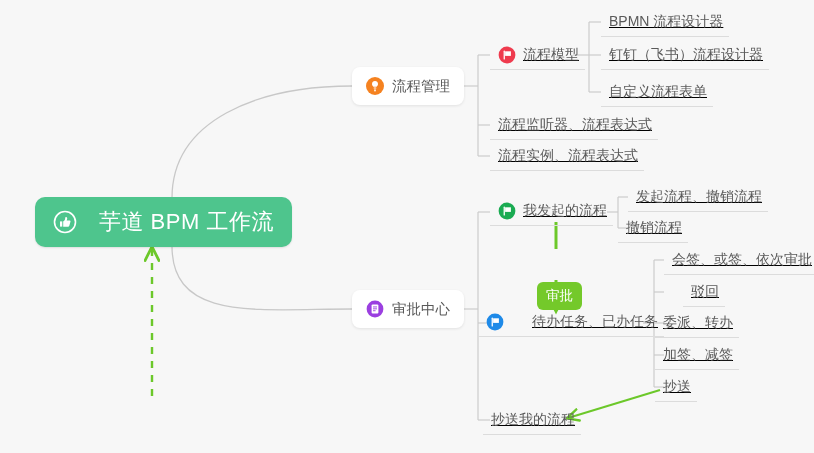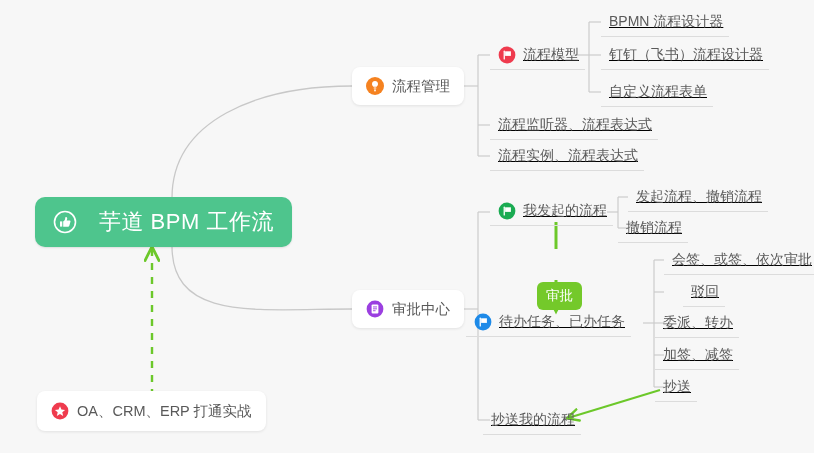--- a/index.html
+++ b/index.html
@@ -259,21 +259,21 @@
   </div>
 
   <div class="node node-line plain" style="left:618px; top:213px;">
     <span class="label">撤销流程</span>
   </div>
 
   <div class="node node-tag" style="left:537px; top:250px;margin-top:32px;">
     <span class="label">审批</span>
   </div>
 
-  <div class="node node-line" style="left:466px; top:307px;">
+  <div class="node node-line" style="left:478px; top:307px;gap:21px;">
     <span class="ico">
       <svg viewBox="0 0 18 18" width="18" height="18">
         <circle cx="9" cy="9" r="8.4" fill="#1e8ae8"></circle>
         <rect x="5.6" y="4.6" width="1.3" height="9.0" rx="0.6" fill="#ffffff"></rect>
         <path d="M7.1 5.3 L12.9 5.3 L12.9 9.9 L7.1 9.9 Z" fill="#ffffff"></path>
       </svg>
     </span>
     <span class="label">待办任务、已办任务</span>
   </div>
 
@@ -294,24 +294,14 @@
   </div>
 
   <div class="node node-line plain" style="left:655px; top:372px;">
     <span class="label">抄送</span>
   </div>
 
   <div class="node node-line plain" style="left:483px; top:405px;">
     <span class="label">抄送我的流程</span>
   </div>
 
-  <div class="node node-card" style="left:37px; top:391px; height:40px;">
-    <span class="ico">
-      <svg viewBox="0 0 18 18" width="18" height="18">
-        <circle cx="9" cy="9" r="8.4" fill="#ef3b4e"></circle>
-        <path d="M9 4.2 L10.42 7.62 L14.1 7.92 L11.3 10.33 L12.15 13.9
-                 L9 12.0 L5.85 13.9 L6.7 10.33 L3.9 7.92 L7.58 7.62 Z" fill="#ffffff"></path>
-      </svg>
-    </span>
-    <span class="label">OA、CRM、ERP 打通实战</span>
-  </div>
 
 </div>
 
 </body></html>

